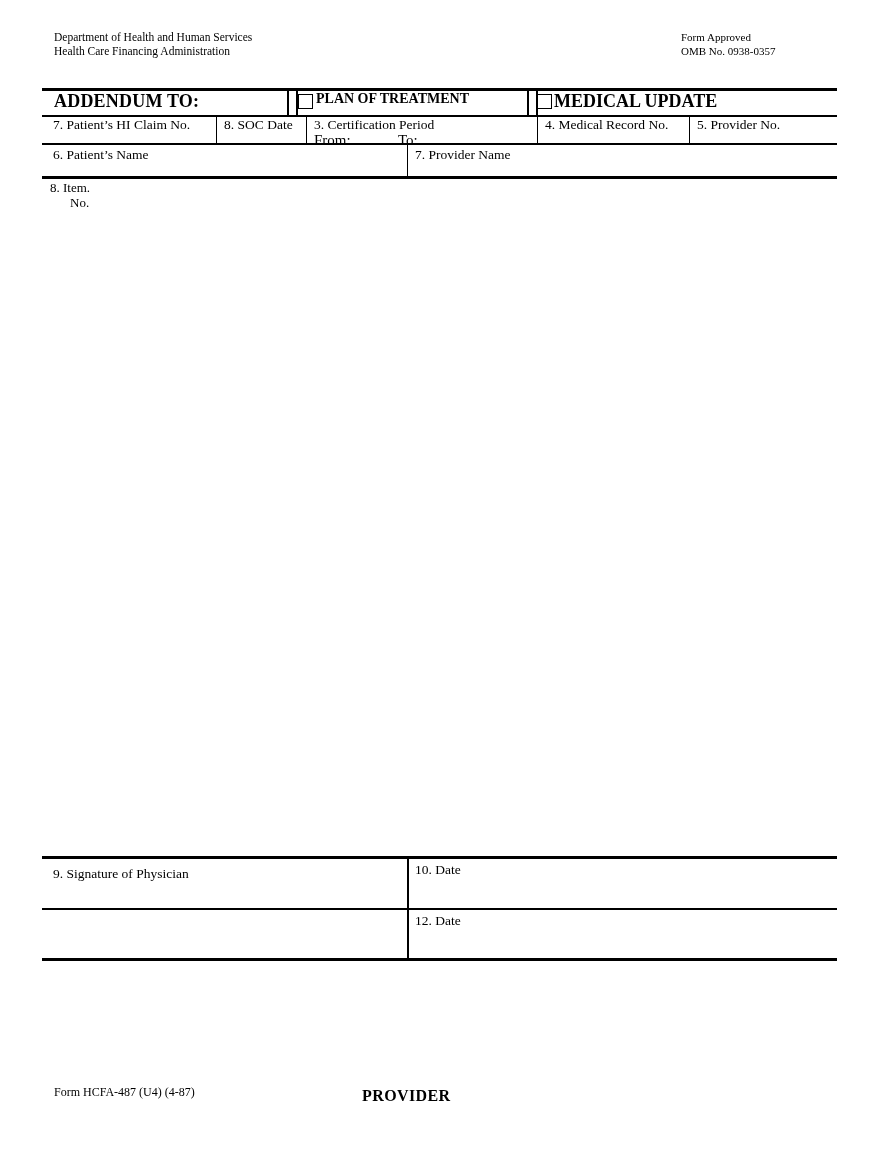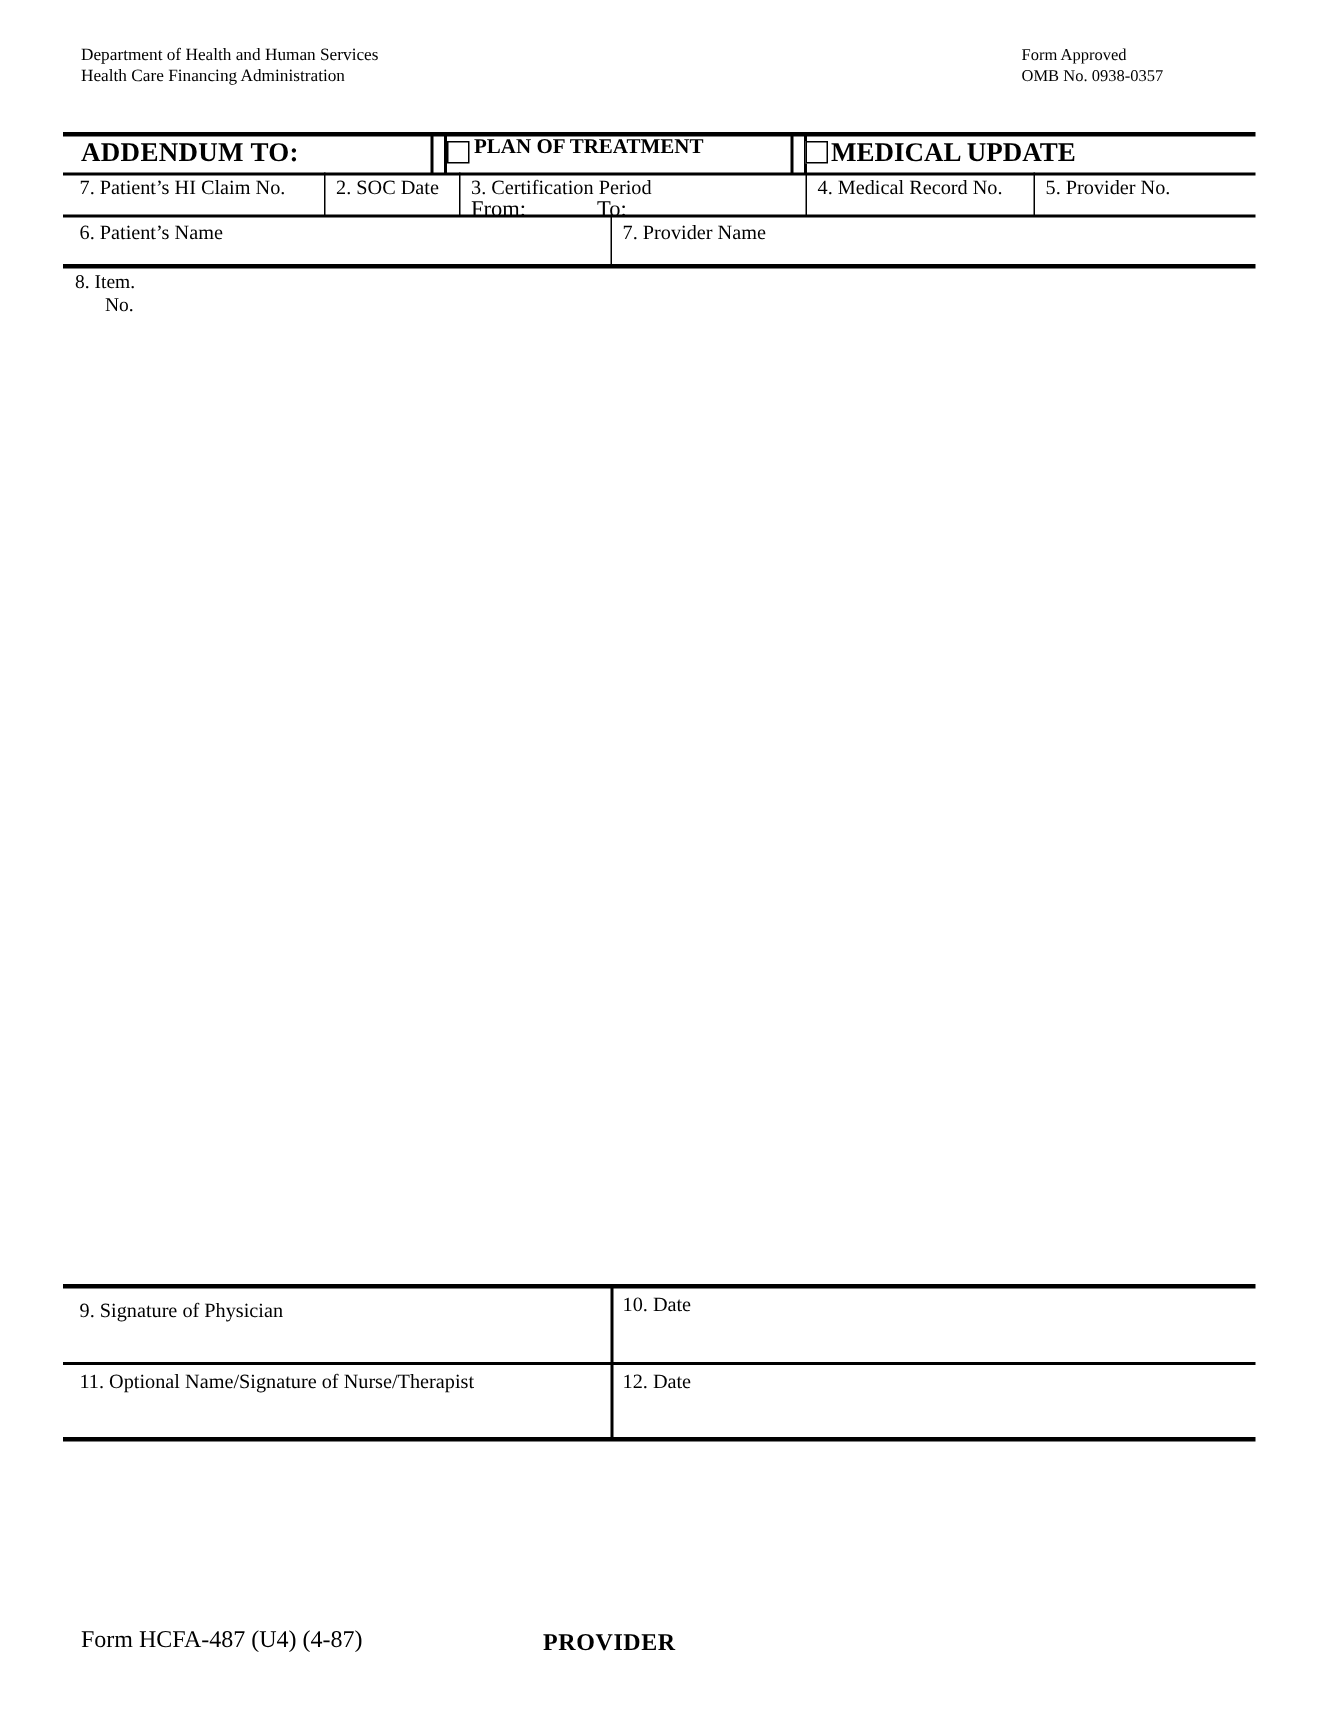--- a/index.html
+++ b/index.html
@@ -106,21 +106,21 @@
     position: absolute;
     font-size: 15px;
     white-space: nowrap;
   }
 
   
   .footer-form {
     position: absolute;
     left: 54px;
     top: 1085px;
-    font-size: 16px;
+    font-size: 12px;
     white-space: nowrap;
   }
   .footer-provider {
     position: absolute;
     left: 362px;
     top: 1087px;
     font-size: 16px;
     font-weight: bold;
     letter-spacing: 0.4px;
     white-space: nowrap;
@@ -172,21 +172,21 @@
     <div class="chkbox chk-med"></div>
     <div class="title-medical">MEDICAL UPDATE</div>
   </div>
 
   <div class="vrule" style="left:216px; top:115px; height:29px; width:1.4px;"></div>
   <div class="vrule" style="left:306px; top:115px; height:29px; width:1.4px;"></div>
   <div class="vrule" style="left:537px; top:115px; height:29px; width:1.4px;"></div>
   <div class="vrule" style="left:689px; top:115px; height:29px; width:1.4px;"></div>
 
   <div class="cell-label" style="left:53px; top:117px;">7. Patient’s HI Claim No.</div>
-  <div class="cell-label" style="left:224px; top:117px;">2. SOC Date</div>
+  <div class="cell-label" style="left:224px; top:117px;">8. SOC Date</div>
   <div class="cell-label" style="left:314px; top:117px;">3. Certification Period</div>
   <div class="cell-sub" style="left:314px; top:132px;">From:</div>
   <div class="cell-sub" style="left:398px; top:132px;">To:</div>
   <div class="cell-label" style="left:545px; top:117px;">4. Medical Record No.</div>
   <div class="cell-label" style="left:697px; top:117px;">5. Provider No.</div>
 
   <div style="position:absolute; left:53px; top:131px; width:158px; height:11px;"></div>
   <div style="position:absolute; left:224px; top:131px; width:78px; height:11px;"></div>
   <div style="position:absolute; left:348px; top:132px; width:45px; height:11px;"></div>
   <div style="position:absolute; left:424px; top:132px; width:105px; height:11px;"></div>
@@ -208,21 +208,20 @@
 
   <div class="rule" style="top:856px; width:795px; height:2.5px;"></div>
   <div class="rule" style="top:908px; width:795px; height:2px;"></div>
   <div class="rule" style="top:958px; width:795px; height:2.5px;"></div>
 
   <div class="vrule" style="left:407px; top:856px; height:53px; width:1.6px;"></div>
   <div class="vrule" style="left:407px; top:908px; height:52px; width:1.6px;"></div>
 
   <div class="cell-label" style="left:53px; top:866px;">9. Signature of Physician</div>
   <div class="cell-label" style="left:415px; top:862px;">10. Date</div>
-  <div class="cell-label" style="left:53px; top:913px;">11. Optional Name/Signature of Nurse/Therapist</div>
   <div class="cell-label" style="left:415px; top:913px;">12. Date</div>
 
   <div style="position:absolute; left:53px; top:880px; width:348px; height:24px;"></div>
   <div style="position:absolute; left:415px; top:880px; width:418px; height:24px;"></div>
   <div style="position:absolute; left:53px; top:931px; width:348px; height:24px;"></div>
   <div style="position:absolute; left:415px; top:931px; width:418px; height:24px;"></div>
 
   <div class="footer-form">Form HCFA-487 (U4) (4-87)</div>
   <div class="footer-provider">PROVIDER</div>
 

